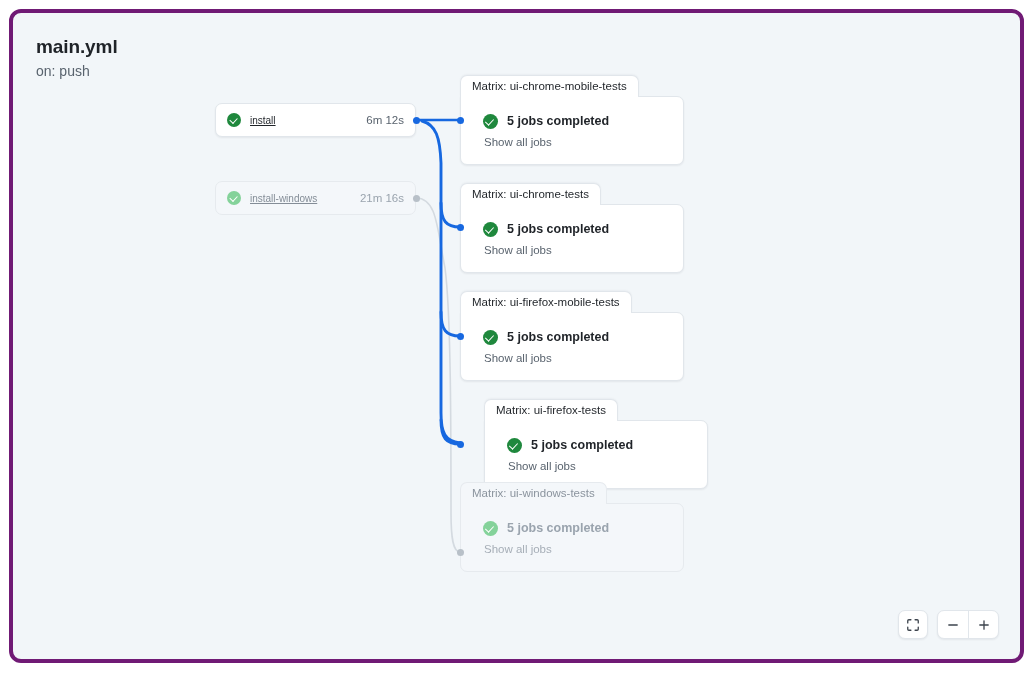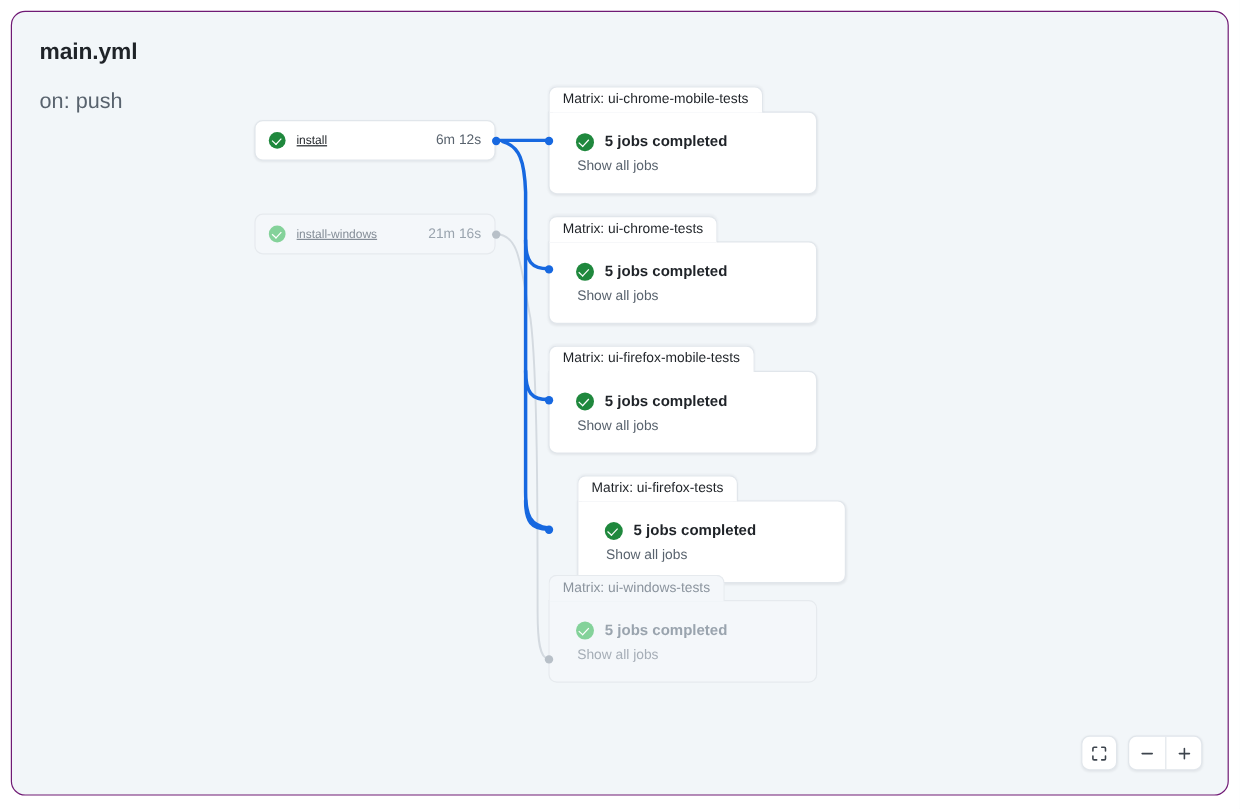--- a/index.html
+++ b/index.html
@@ -9,35 +9,35 @@
     background: #ffffff;
     font-family: "Liberation Sans", sans-serif;
     -webkit-font-smoothing: antialiased;
   }
 
   #canvas-container {
     position: absolute;
     left: 9px; top: 9px;
     width: 1015px; height: 654px;
     background: #f2f6f9;
-    border: 1px solid #701a75;
+    border: 4px solid #701a75;
     border-radius: 12px;
     overflow: hidden;
   }
 
   
   #wf-header { position: absolute; left: 23px; top: 22px; }
   #wf-title {
     font-size: 19px; font-weight: bold;
     color: #1f2328; letter-spacing: -0.1px;
     line-height: 24px;
   }
   #wf-trigger {
-    font-size: 18px; color: #59636e;
-    margin-top: 20px; line-height: 16px;
+    font-size: 14px; color: #59636e;
+    margin-top: 4px; line-height: 16px;
   }
 
   
   #edges { position: absolute; left: 0; top: 0; width: 1015px; height: 654px; }
 
   
   .job-node {
     position: absolute;
     background: #ffffff;
     border: 1px solid #e1e6eb;

